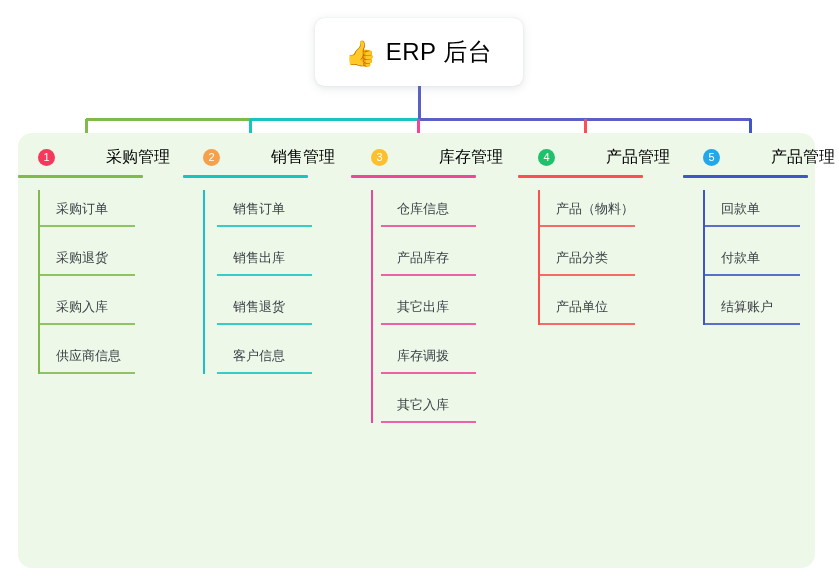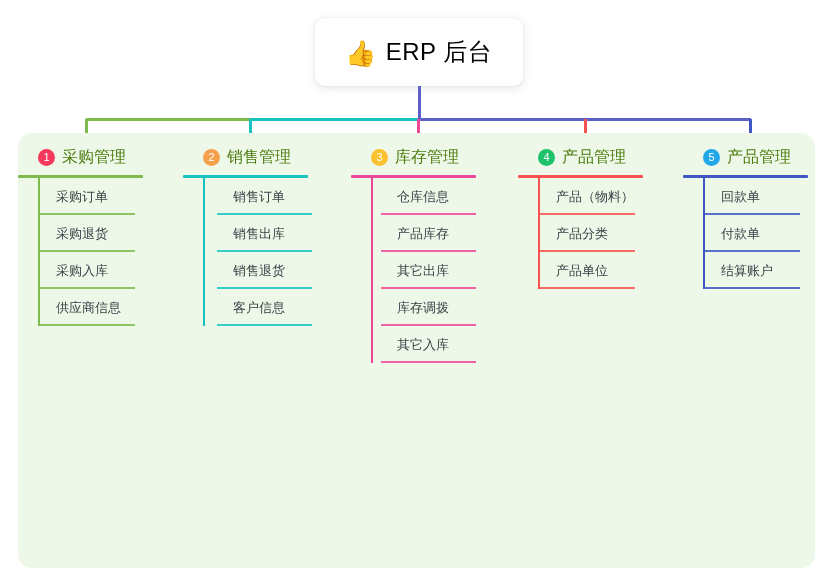--- a/index.html
+++ b/index.html
@@ -96,39 +96,41 @@
     border-radius: 50%;
     color: #ffffff;
     font-size: 11px;
     line-height: 17px;
     text-align: center;
     flex: 0 0 auto;
     font-family: "Liberation Sans", "DejaVu Sans", sans-serif;
   }
   .col-title {
     font-size: 16px;
-    color: #4d7c0f;
+    color: #000000;
     white-space: nowrap;
+    margin-left: 44px;
   }
   .col-rule {
     height: 3px;
     border-radius: 1px;
     margin-top: 7px;
     width: 125px;
     margin-left: 0px;
   }
 
   .items {
     margin-top: 0px;
     padding-left: 20px;
   }
   .item {
     position: relative;
     height: 37px;
     box-sizing: border-box;
+    margin-top: 12px;
   }
   .item-label {
     position: absolute;
     left: 16px;
     bottom: 9px;
     font-size: 13px;
     color: #3a3f45;
     white-space: nowrap;
   }
   .item-rule {

